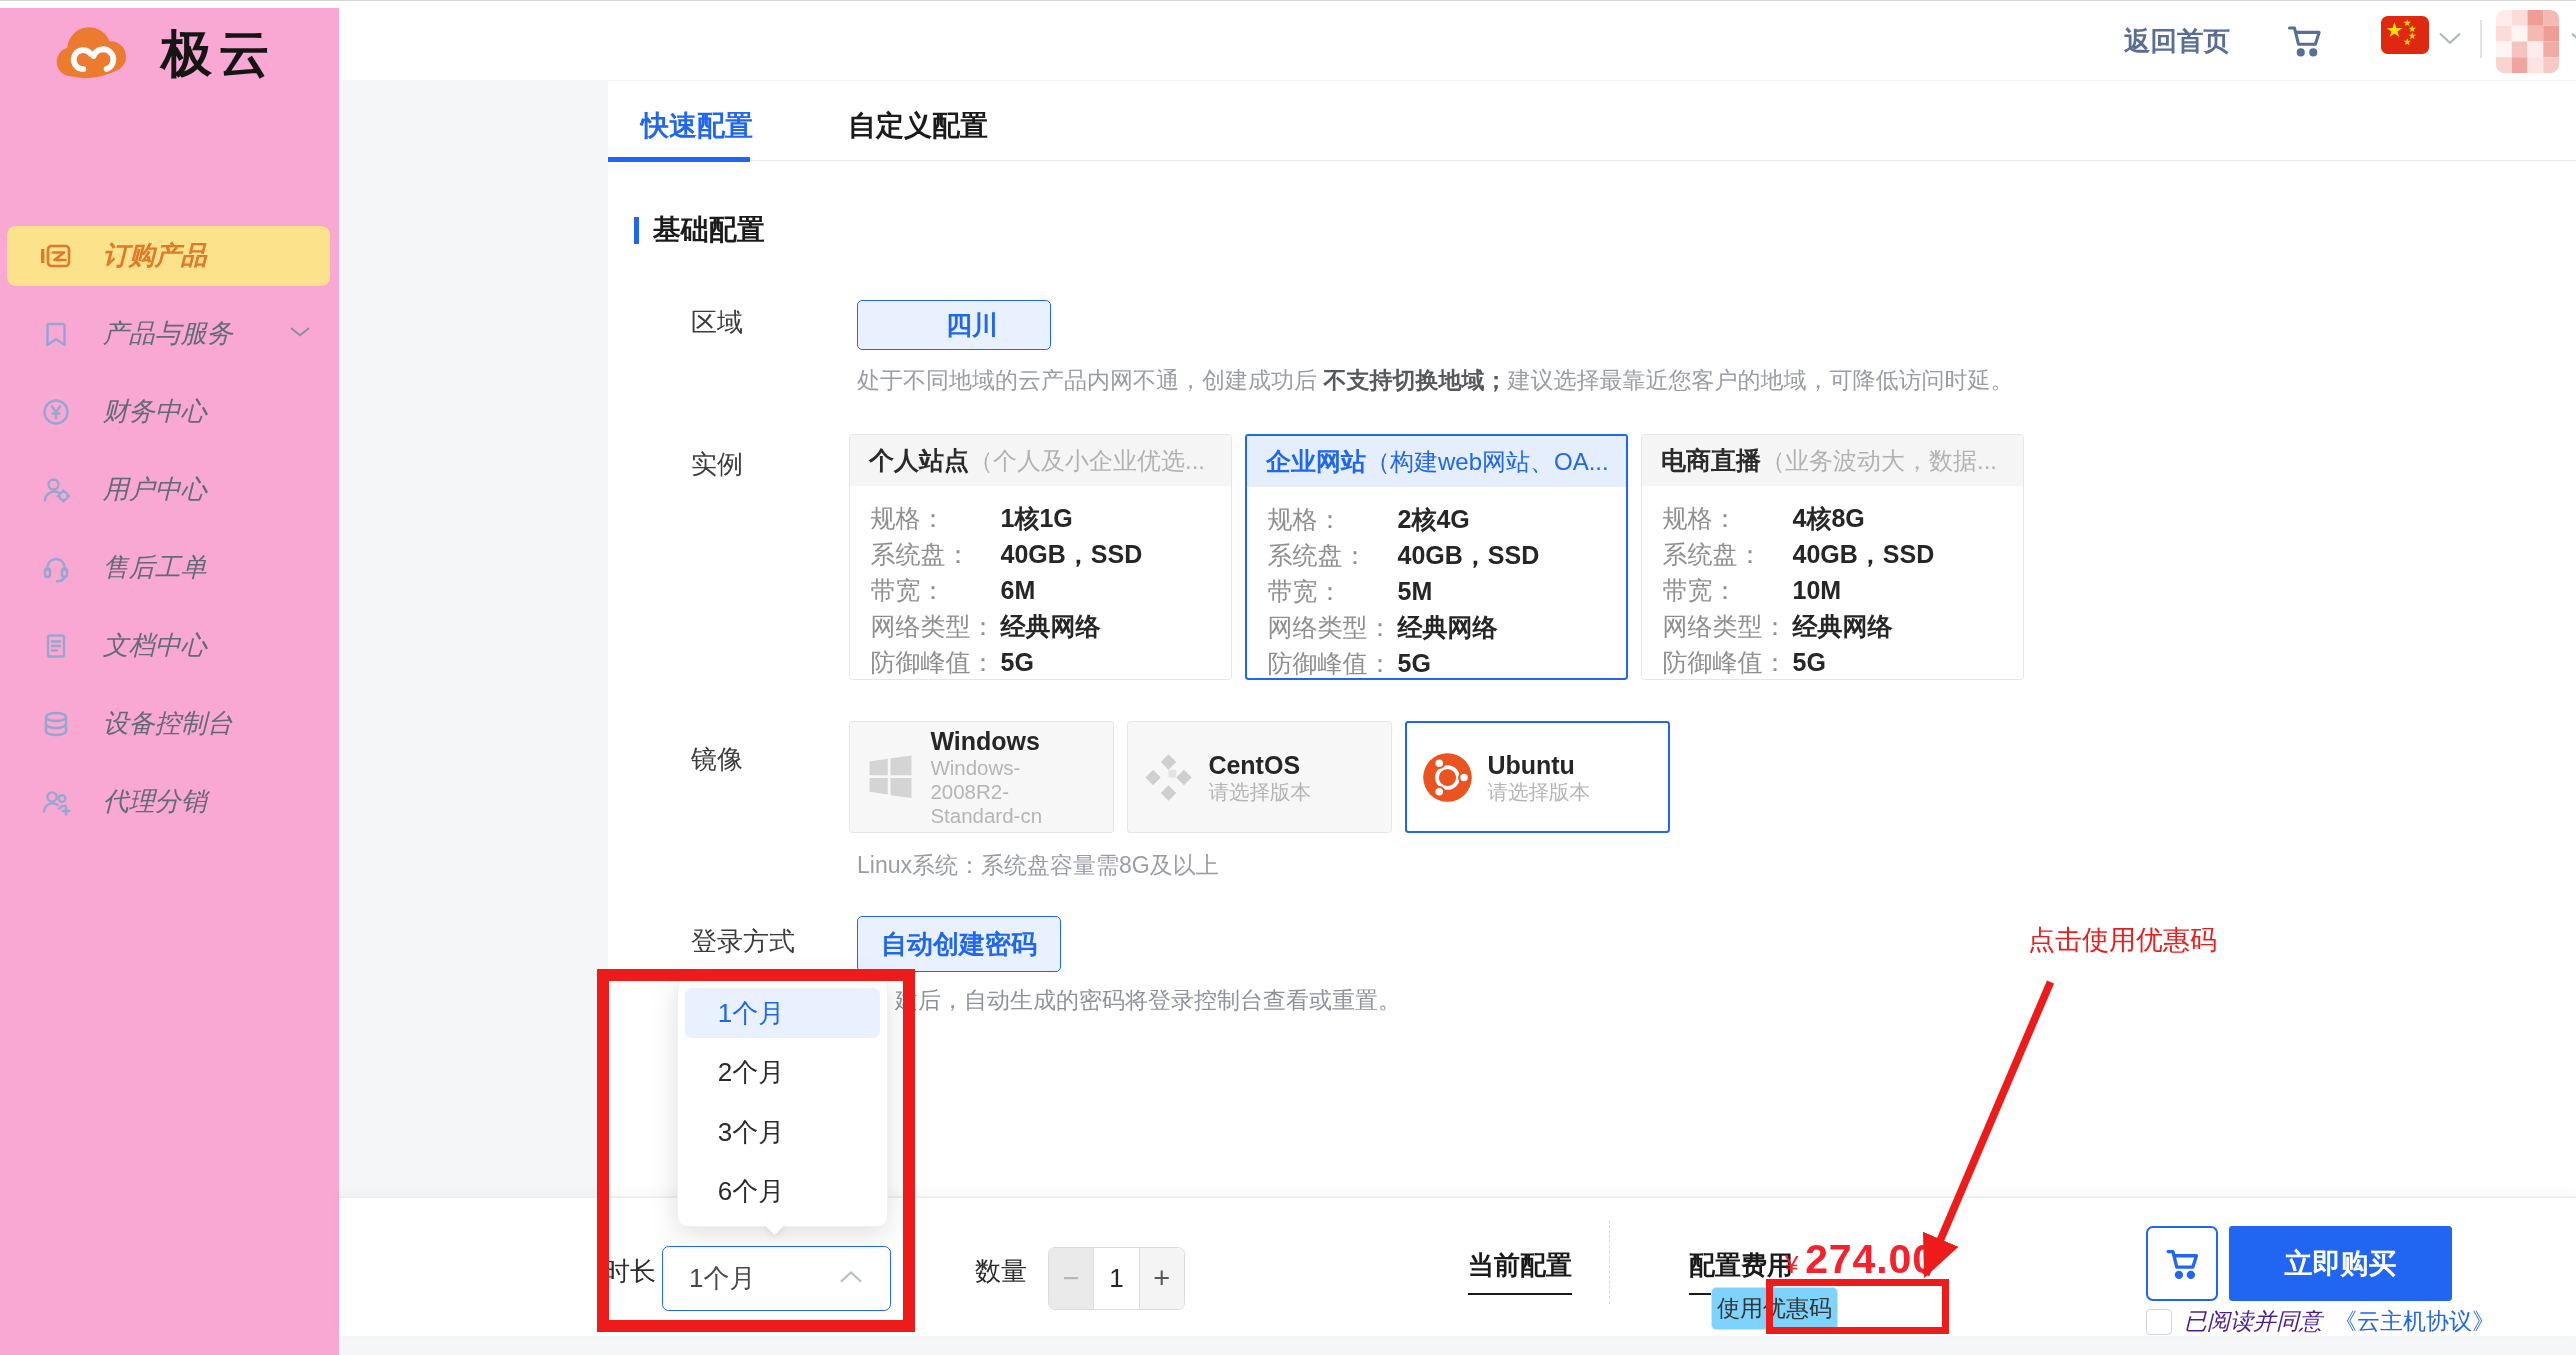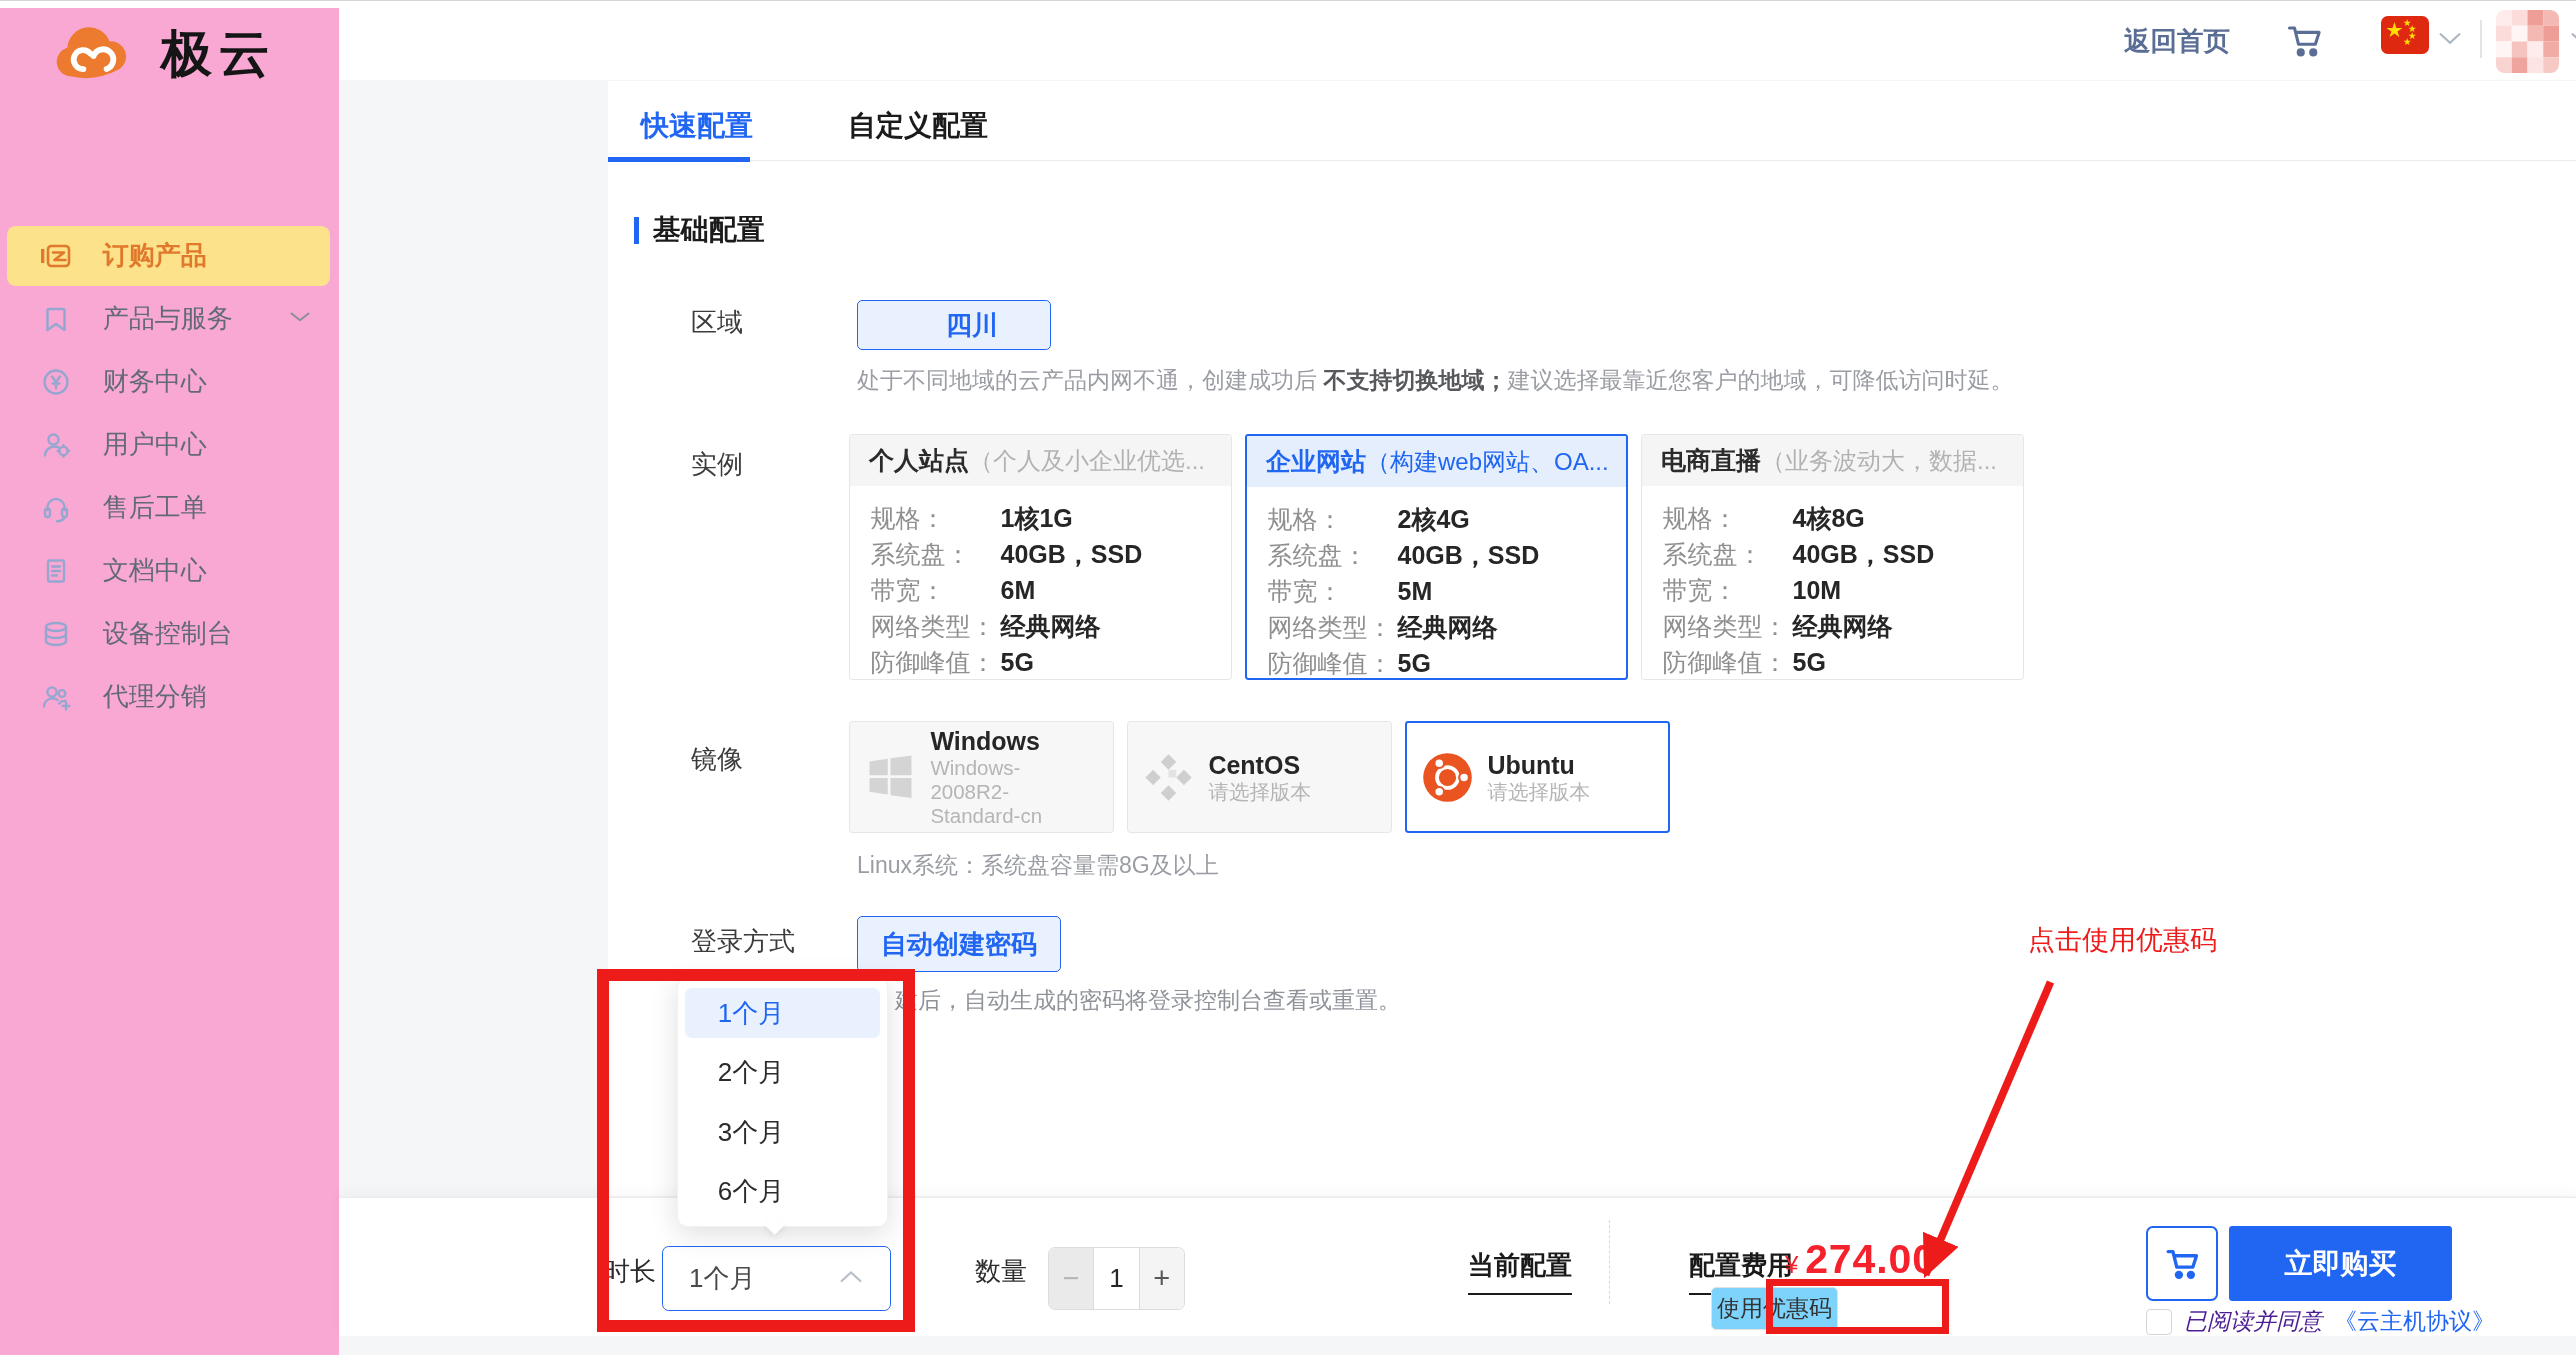--- a/index.html
+++ b/index.html
@@ -5,21 +5,21 @@
   * { margin:0; padding:0; box-sizing:border-box; }
   html,body { width:2576px; height:1356px; overflow:hidden; }
   body { font-family:"Liberation Sans","DejaVu Sans",sans-serif; background:#fff; }
   .app { position:relative; width:2576px; height:1356px; background:#fff; border-top:1.7px solid #d6d6d6; overflow:hidden; }
 
   
   .sidebar { position:absolute; left:0; top:6.8px; bottom:0; width:339px; background:#f9a8d4; }
   .logo { position:absolute; top:12px; left:48px; display:flex; align-items:center; gap:19px; }
   .logo svg { width:94px; height:67px; }
   .logo-text { font-size:51px; font-weight:bold; color:#151515; letter-spacing:6.8px; }
-  .menu { position:absolute; top:218px; left:6.8px; right:8.6px; display:flex; flex-direction:column; gap:3px; }
+  .menu { position:absolute; top:218px; left:6.8px; right:8.6px; display:flex; flex-direction:column; gap:18px;font-style:italic; }
   .menu-item { height:60px; border-radius:8.6px; display:flex; align-items:center; padding:0 19px 0 31px; cursor:pointer; }
   .mi-icon { width:36px; height:36px; margin-right:29px; display:flex; align-items:center; justify-content:center; flex:none; }
   .mi-label { font-size:26px; color:#636a75; white-space:nowrap; }
   .menu-item.active { background:#fce28a; }
   .menu-item.active .mi-label { color:#e0792c; font-weight:bold; }
   .mi-chevron { margin-left:auto; }
 
   
   .topbar { position:absolute; left:339px; top:0; right:0; height:79px; background:#fff;text-align:center; }
   .back-home { position:absolute; left:1785px; top:22px; font-size:26.5px; color:#5a6d94; font-weight:bold; cursor:pointer; }

